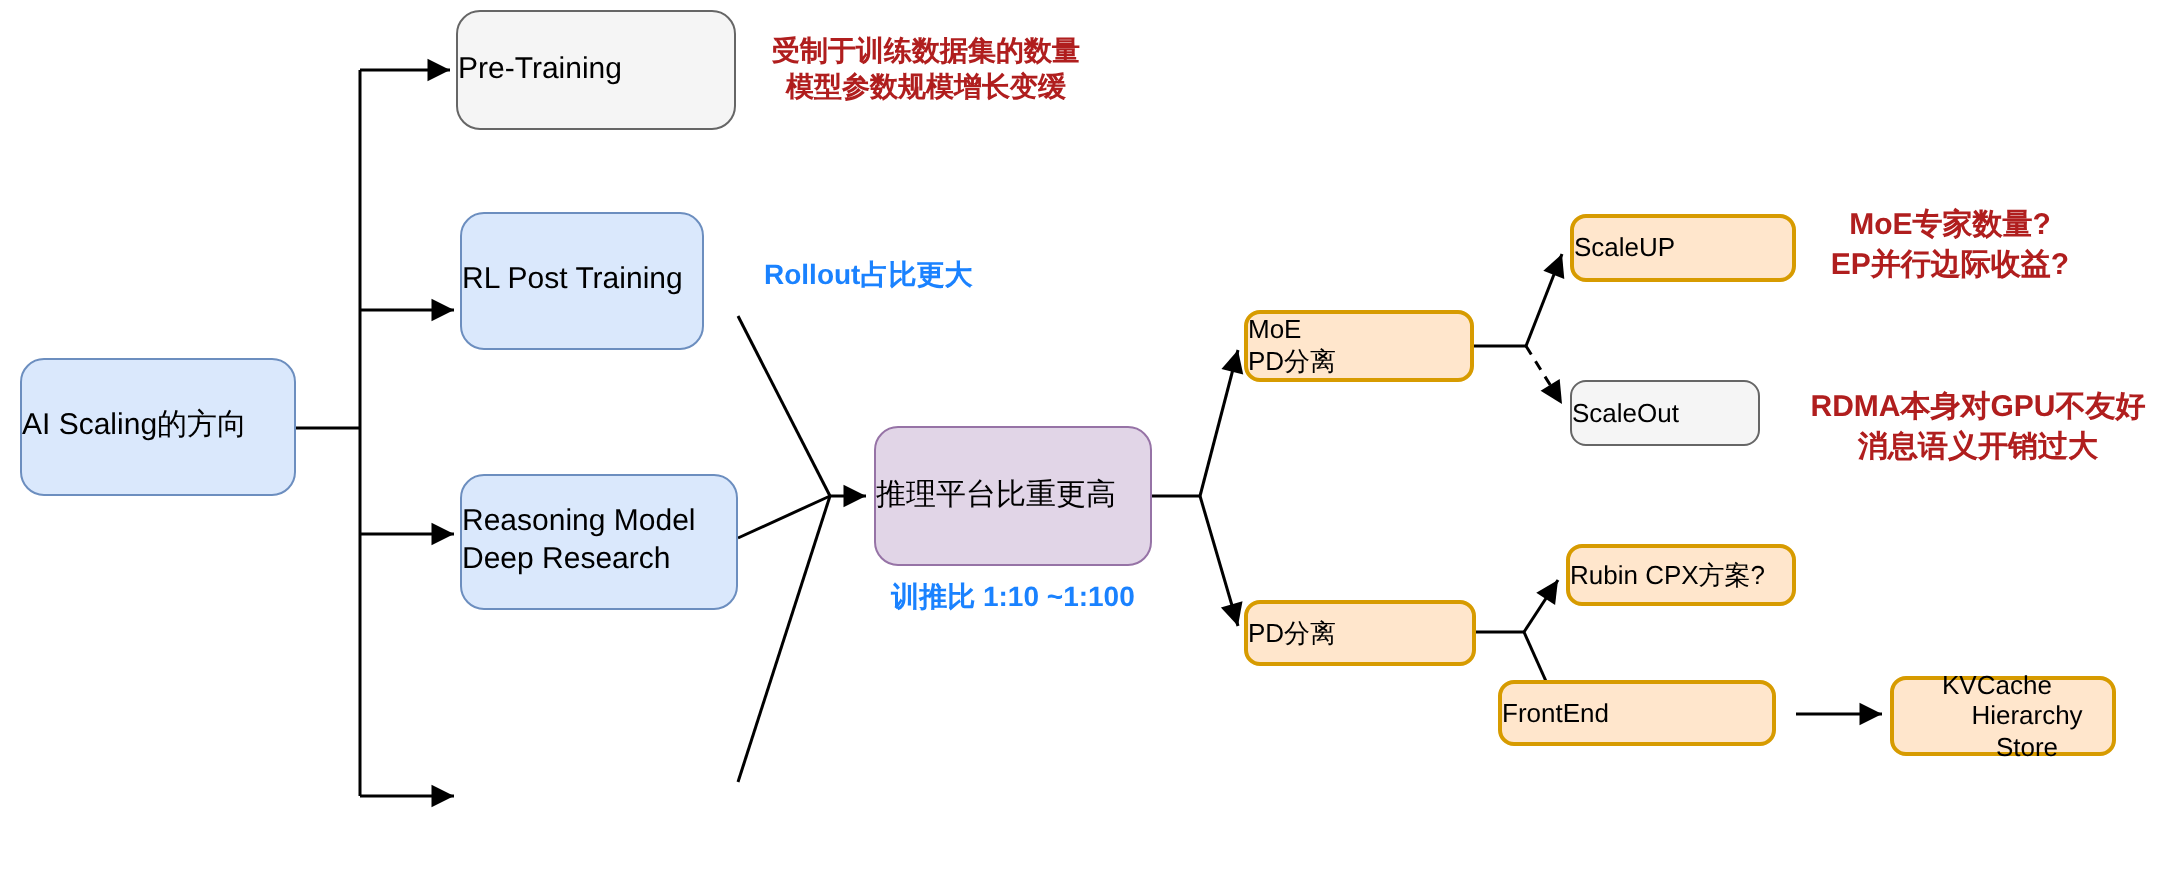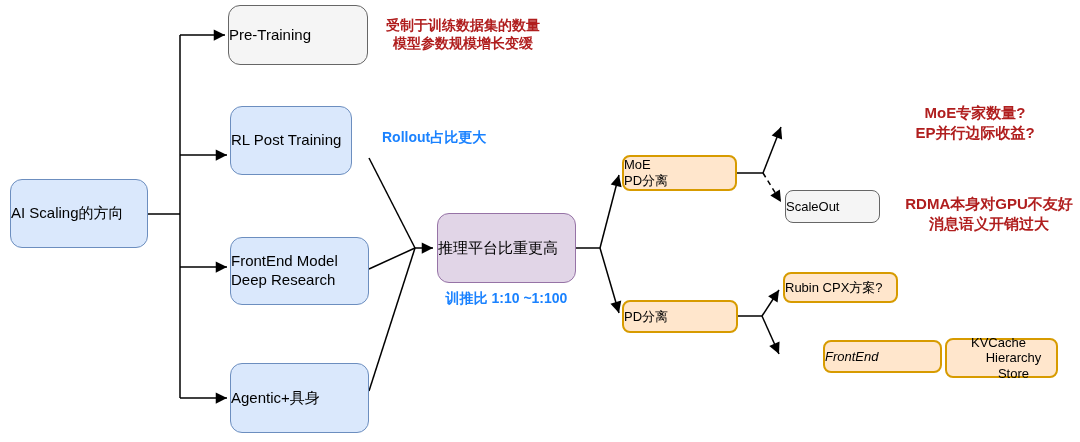--- a/index.html
+++ b/index.html
@@ -85,51 +85,51 @@
 
   <div class="box gray" style="left:228px; top:5px; width:140px; height:60px;">
     <span>Pre-Training</span>
   </div>
 
   <div class="box blue" style="left:230px; top:106px; width:122px; height:69px;">
     <span>RL Post Training</span>
   </div>
 
   <div class="box blue" style="left:230px; top:237px; width:139px; height:68px;">
-    <span>FrontEnd Model</span>
+    <span>Reasoning Model</span>
     <span>Deep Research</span>
   </div>
 
-  <div class="box blue" style="left:230px; top:363px; width:139px; height:70px;">
-    <span>Agentic+具身</span>
-  </div>
 
   <div class="box purple" style="left:437px; top:213px; width:139px; height:70px;">
     <span>推理平台比重更高</span>
   </div>
 
   <div class="box orange small" style="left:622px; top:155px; width:115px; height:36px;">
     <span>MoE</span>
     <span>PD分离</span>
   </div>
 
   <div class="box orange small" style="left:622px; top:300px; width:116px; height:33px;">
     <span>PD分离</span>
   </div>
 
+  <div class="box orange small" style="left:785px; top:107px; width:113px; height:34px;">
+    <span>ScaleUP</span>
+  </div>
 
   <div class="box gray small" style="left:785px; top:190px; width:95px; height:33px;">
     <span>ScaleOut</span>
   </div>
 
   <div class="box orange small" style="left:783px; top:272px; width:115px; height:31px;">
     <span>Rubin CPX方案?</span>
   </div>
 
-  <div class="box orange small" style="left:823px; top:340px; width:119px; height:33px;font-style:italic;">
+  <div class="box orange small" style="left:749px; top:340px; width:139px; height:33px;">
     <span>FrontEnd</span>
   </div>
 
   <div class="box orange small" style="left:945px; top:338px; width:113px; height:40px;padding-left:24px;">
     <span>KVCache</span>
     <span>Hierarchy Store</span>
   </div>
 
   <div class="note red" style="left:375px; top:16px; width:176px;">
     <div>受制于训练数据集的数量</div>

